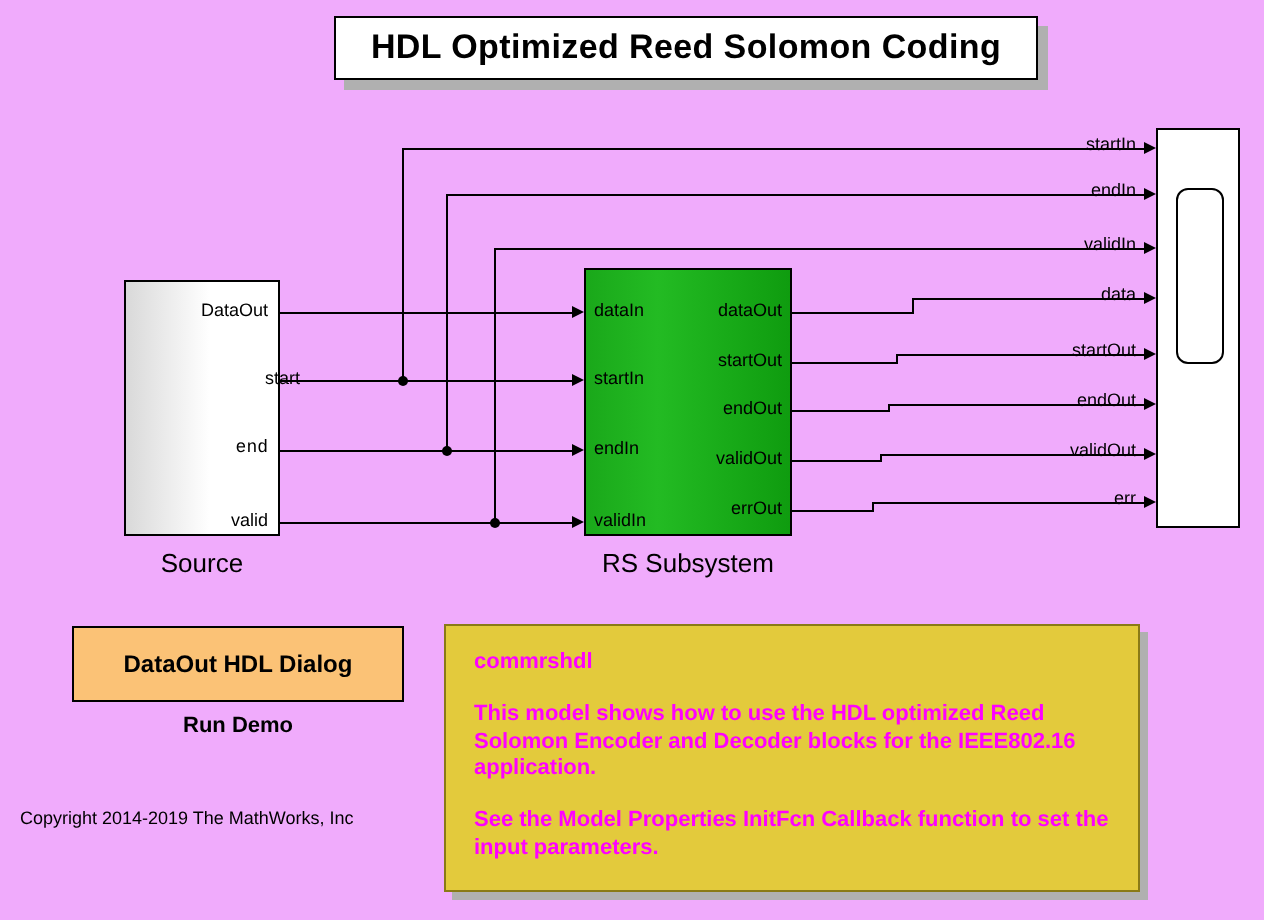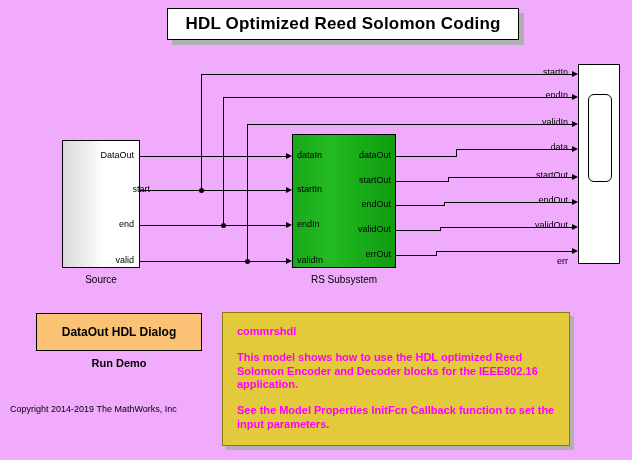--- a/index.html
+++ b/index.html
@@ -82,21 +82,21 @@
     width: 24px;
     height: 88px;
     border: 1px solid #000000;
     border-radius: 6px;
     box-sizing: border-box;
     background: #ffffff;
   }
 
   .block-caption {
     position: absolute;
-    font-size: 10px;
+    font-size: 13px;
     color: #000000;
     text-align: center;
     white-space: nowrap;
   }
   #source-caption { left: 62px; top: 274px; width: 78px; }
   #rs-caption { left: 292px; top: 274px; width: 104px; }
 
   
   .port-label {
     position: absolute;
@@ -261,42 +261,42 @@
   <div class="wire wire-h" style="left:436px; top:251px; width:136px;"></div>
   <div class="arrow" style="left:572px; top:247.5px;"></div>
 
   <div class="block source-block"></div>
   <div class="block rs-block"></div>
   <div class="block sink-block"></div>
   <div class="sink-inner"></div>
 
   <div class="port-label port-right" style="left:68px; top:150px; width:66px;">DataOut</div>
   <div class="port-label port-right" style="left:84px; top:184px; width:66px;">start</div>
-  <div class="port-label port-right" style="left:68px; top:219px; width:66px;">end</div>
+  <div class="port-label port-right" style="left:68px; top:219px; width:66px;font-family:Liberation Mono, monospace;">end</div>
   <div class="port-label port-right" style="left:68px; top:255px; width:66px;">valid</div>
 
   <div class="port-label port-left" style="left:297px; top:150px;">dataIn</div>
   <div class="port-label port-left" style="left:297px; top:184px;">startIn</div>
   <div class="port-label port-left" style="left:297px; top:219px;">endIn</div>
   <div class="port-label port-left" style="left:297px; top:255px;">validIn</div>
 
   <div class="port-label port-right" style="left:325px; top:150px; width:66px;">dataOut</div>
   <div class="port-label port-right" style="left:325px; top:175px; width:66px;">startOut</div>
   <div class="port-label port-right" style="left:325px; top:199px; width:66px;">endOut</div>
   <div class="port-label port-right" style="left:325px; top:224px; width:66px;">validOut</div>
   <div class="port-label port-right" style="left:325px; top:249px; width:66px;">errOut</div>
 
   <div class="port-label port-right" style="left:460px; top:67px; width:108px;">startIn</div>
   <div class="port-label port-right" style="left:460px; top:90px; width:108px;">endIn</div>
   <div class="port-label port-right" style="left:460px; top:117px; width:108px;">validIn</div>
   <div class="port-label port-right" style="left:460px; top:142px; width:108px;">data</div>
   <div class="port-label port-right" style="left:460px; top:170px; width:108px;">startOut</div>
   <div class="port-label port-right" style="left:460px; top:195px; width:108px;">endOut</div>
   <div class="port-label port-right" style="left:460px; top:220px; width:108px;">validOut</div>
-  <div class="port-label port-right" style="left:460px; top:256px; width:108px;">err</div>
+  <div class="port-label port-right" style="left:460px; top:244px; width:108px;">err</div>
 
   <div class="block-caption" id="source-caption">Source</div>
   <div class="block-caption" id="rs-caption">RS Subsystem</div>
 
   <div class="launch-btn">DataOut HDL Dialog</div>
   <div class="run-demo-label">Run Demo</div>
 
   <div class="note-shadow"></div>
   <div class="note">
     <p>commrshdl</p>

